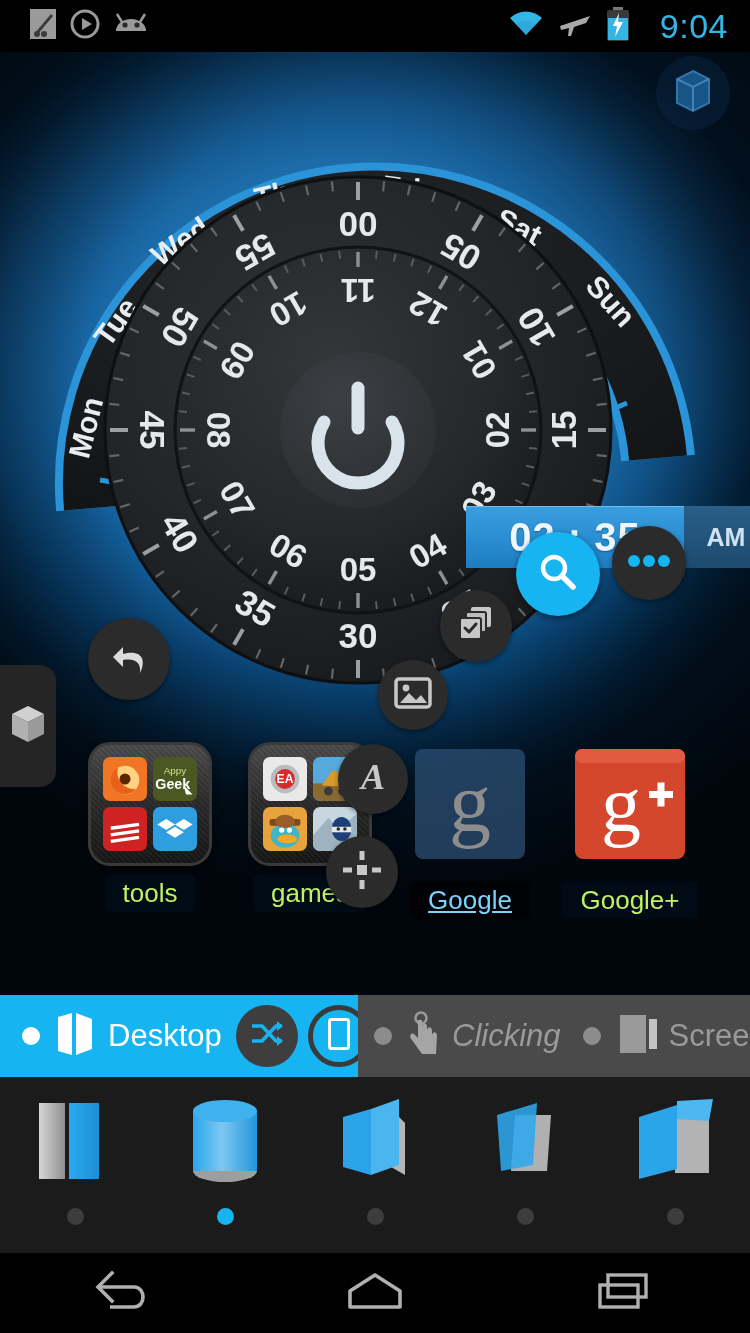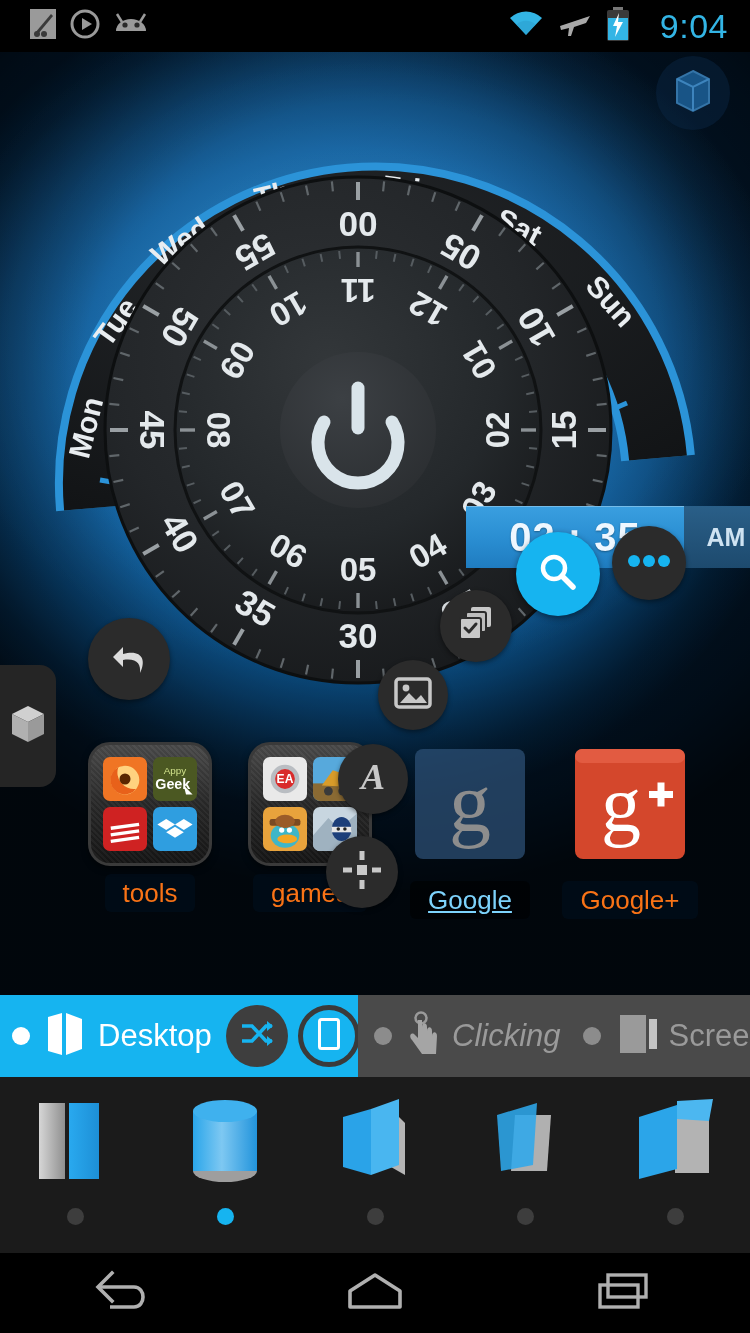--- a/index.html
+++ b/index.html
@@ -85,21 +85,21 @@
     background:#252525; border-radius:0 16px 16px 0;
     display:flex; align-items:center; justify-content:center; z-index:18;
   }
 
   
   .iconrow{ position:absolute; left:0; top:742px; width:680px; height:180px; z-index:12; }
   .appcell{ position:absolute; width:160px; text-align:center; }
   .appcell .art{ width:124px; height:124px; margin:0 auto; position:relative; }
   .applabel{
     display:inline-block; margin-top:8px; padding:6px 18px; border-radius:6px;
-    background:rgba(0,14,26,0.72); color:#f97316; font-size:26px; line-height:1;
+    background:rgba(0,14,26,0.72); color:#bef264; font-size:26px; line-height:1;
   }
   .applabel.dim{ color:#7dd3fc; background:rgba(0,0,0,0.55);text-decoration:underline; }
 
   .folder{
     width:124px; height:124px; border-radius:22px;
     background:
       repeating-linear-gradient(45deg, rgba(255,255,255,0.035) 0 2px, rgba(0,0,0,0.05) 2px 4px),
       linear-gradient(180deg,#4a4a4a 0%,#2a2a2a 48%,#151515 100%);
     border:3px solid #3a3a3a; padding:12px;
     display:grid; grid-template-columns:1fr 1fr; grid-template-rows:1fr 1fr; gap:6px;
@@ -107,21 +107,21 @@
   }
   .mini{ border-radius:7px; overflow:hidden; position:relative; }
 
   .bigicon{ width:110px; height:110px; margin:7px auto 0; border-radius:12px; position:relative; }
 
   
   .ctrlbar{
     position:absolute; left:0; top:995px; width:750px; height:82px; display:flex; z-index:40;
   }
   .ctrl-active{
-    width:358px; background:#16b4f0; display:flex; align-items:center; gap:0px; padding-left:12px;
+    width:358px; background:#16b4f0; display:flex; align-items:center; gap:0px; padding-left:22px;
   }
   .ctrl-rest{ flex:1; background:#4a4a4a; display:flex; align-items:center; padding-left:16px; gap:0; }
   .dotmark{ width:18px; height:18px; border-radius:50%; background:#ffffff; flex:none; }
   .dotmark.gray{ background:#8c8c8c; }
   .ctrl-label{ font-size:31px; color:#ffffff; white-space:nowrap; }
   .ctrl-label.gray{ color:#9a9a9a; }
   .roundbtn{
     width:62px; height:62px; border-radius:50%; flex:none;
     display:flex; align-items:center; justify-content:center;
   }

